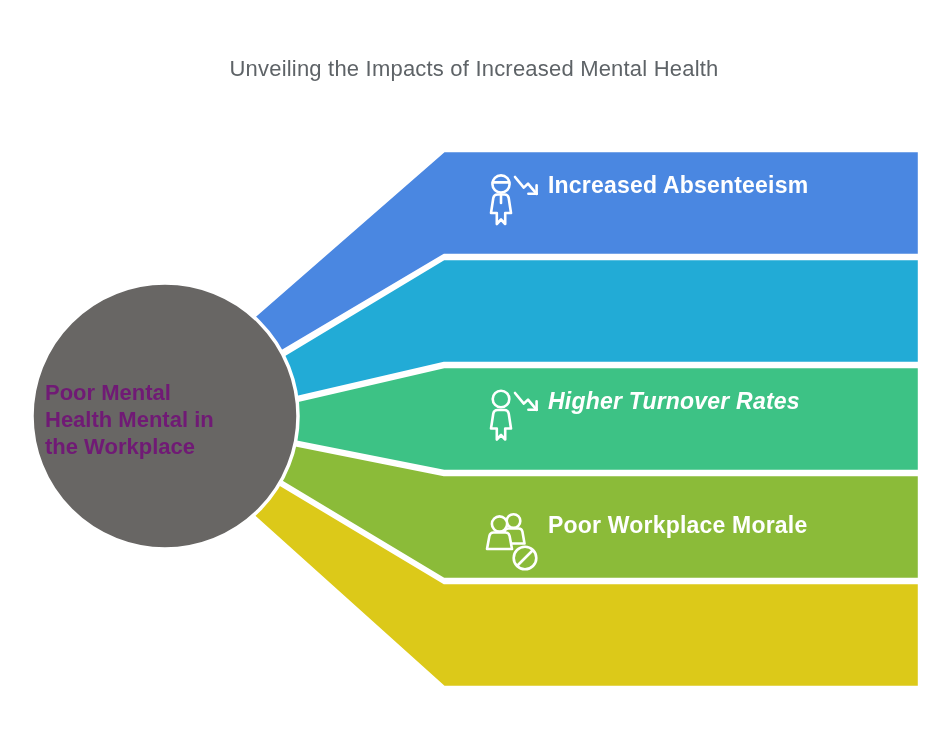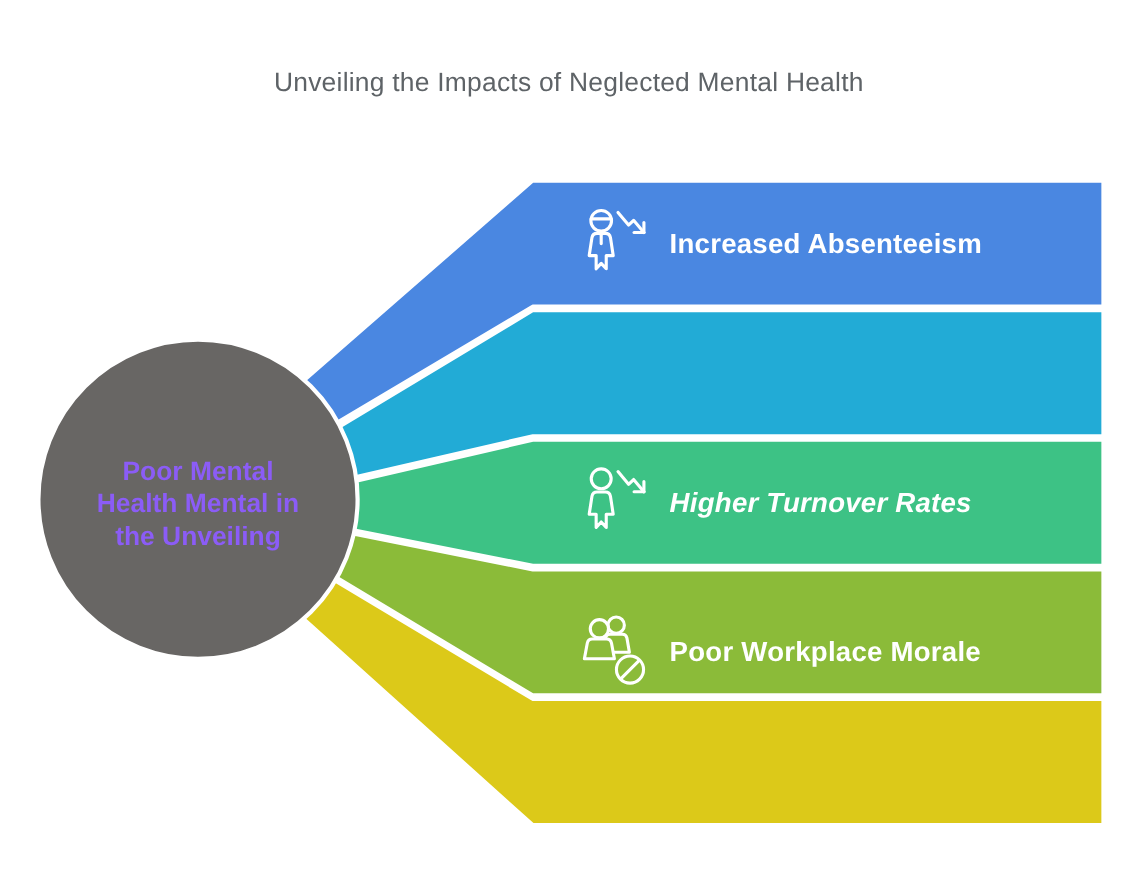--- a/index.html
+++ b/index.html
@@ -8,53 +8,53 @@
     font-family:"Liberation Sans",sans-serif;
   }
   .title{
     position:absolute;top:56px;left:0;width:948px;text-align:center;
     font-size:22px;font-weight:400;color:#5e6367;letter-spacing:.2px;
   }
   .diagram{position:absolute;top:0;left:0;}
   .banner{stroke:#ffffff;stroke-width:2.4;stroke-linejoin:round;}
   .center-circle{stroke:#ffffff;stroke-width:3.5;}
   .center-label{
-    position:absolute;left:45px;top:379px;width:240px;text-align:center;
-    color:#8b5cf6;font-size:22px;font-weight:700;line-height:27px;
+    position:absolute;left:45px;top:379px;width:240px;text-align:left;
+    color:#701a75;font-size:22px;font-weight:700;line-height:27px;
   }
   .center-label span{display:block;}
   .item{
-    position:absolute;left:484px;height:62px;display:flex;align-items:center;gap:10px;
+    position:absolute;left:484px;height:62px;display:flex;
   }
   .item-label{
     color:#ffffff;font-size:23px;font-weight:700;letter-spacing:.2px;white-space:nowrap;
   }
   .icon{display:block;flex:0 0 auto;}
   .icon *{vector-effect:none;}
 </style>
 </head>
 <body>
 
 <div class="canvas">
 
-  <div class="title">Unveiling the Impacts of Neglected Mental Health</div>
+  <div class="title">Unveiling the Impacts of Increased Mental Health</div>
 
   <svg class="diagram" width="948" height="745" viewBox="0 0 948 745">
     <polygon class="banner" points="73,475 444,151 919,151 919,255 444,255" fill="#4A87E1"></polygon>
     <polygon class="banner" points="163,428 444,259 919,259 919,363 444,363" fill="#22ABD6"></polygon>
     <polygon class="banner" points="202,423 444,367 919,367 919,471 444,471" fill="#3DC285"></polygon>
     <polygon class="banner" points="184,423 444,475 919,475 919,579 444,579" fill="#8BBB39"></polygon>
     <polygon class="banner" points="97,375 444,583 919,583 919,687 444,687" fill="#DCC919"></polygon>
     <circle class="center-circle" cx="165" cy="416" r="133" fill="#686664"></circle>
   </svg>
 
   <div class="center-label">
     <span>Poor Mental</span>
     <span>Health Mental in</span>
-    <span>the Unveiling</span>
+    <span>the Workplace</span>
   </div>
 
   <div class="item" style="top: 172px; --c: #4A87E1;">
     <svg class="icon" width="64" height="62" viewBox="0 0 64 62" fill="none" stroke="#ffffff" stroke-width="2.6" stroke-linecap="round" stroke-linejoin="round">
       <circle cx="17" cy="12" r="8.6"></circle>
       <path d="M8.7 10.4 L25.3 10.4"></path>
       <path d="M17 24 L17 31"></path>
       <path d="M7 41 L9.3 26 Q10 22.5 13.5 22.5 L20.5 22.5 Q24 22.5 24.7 26 L27 41 L21.2 41 L21.2 52 L17 47.5 L12.8 52 L12.8 41 Z"></path>
       <path d="M31 5 L39.8 15.6 L44 11.6 L52.6 21.8"></path>
       <path d="M52.6 21.8 L52.6 13.4"></path>

